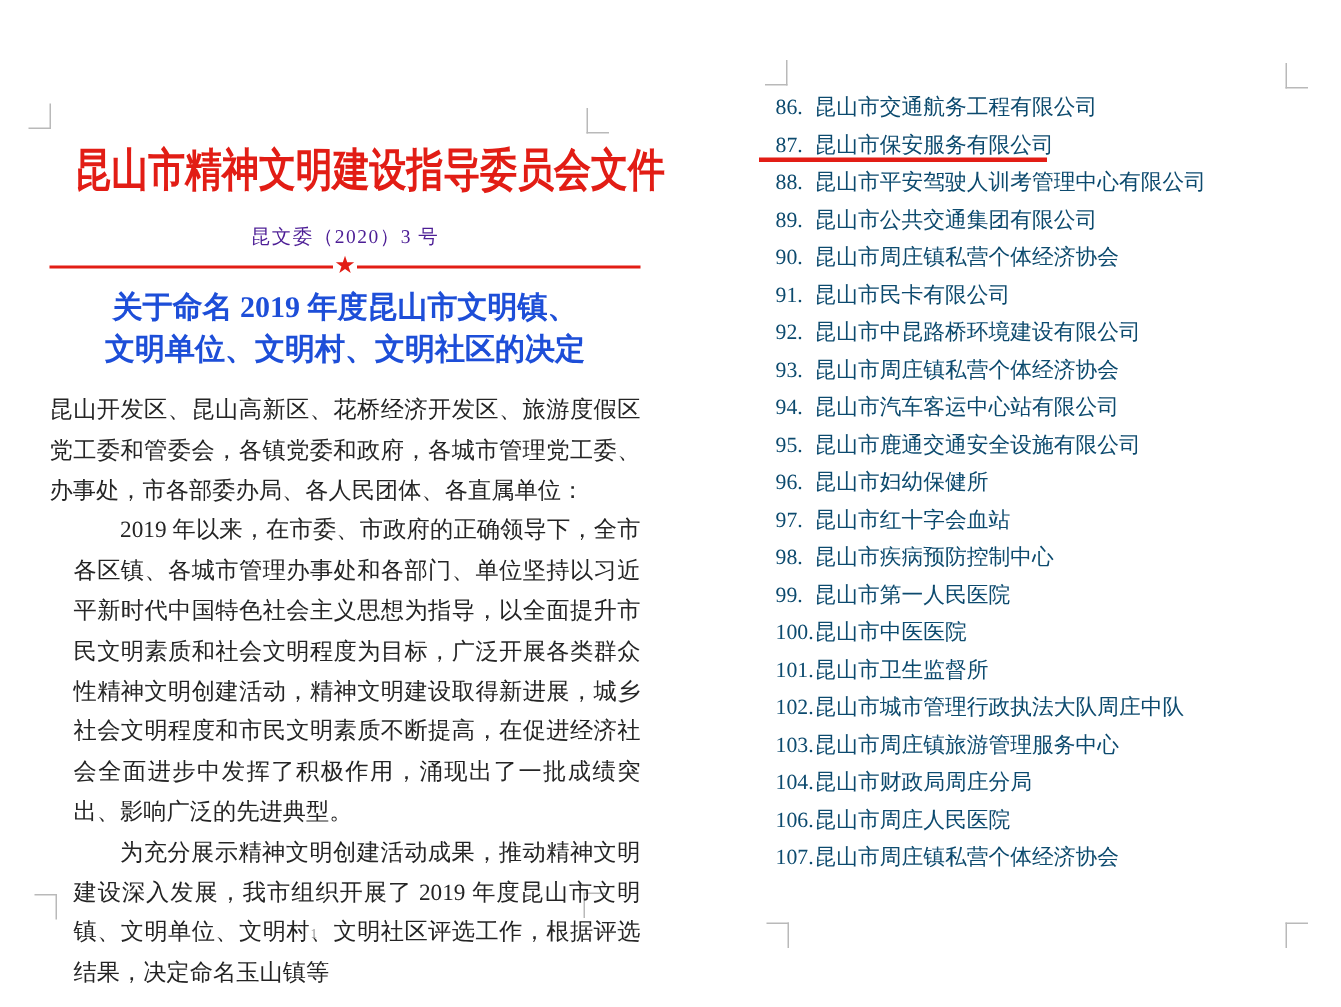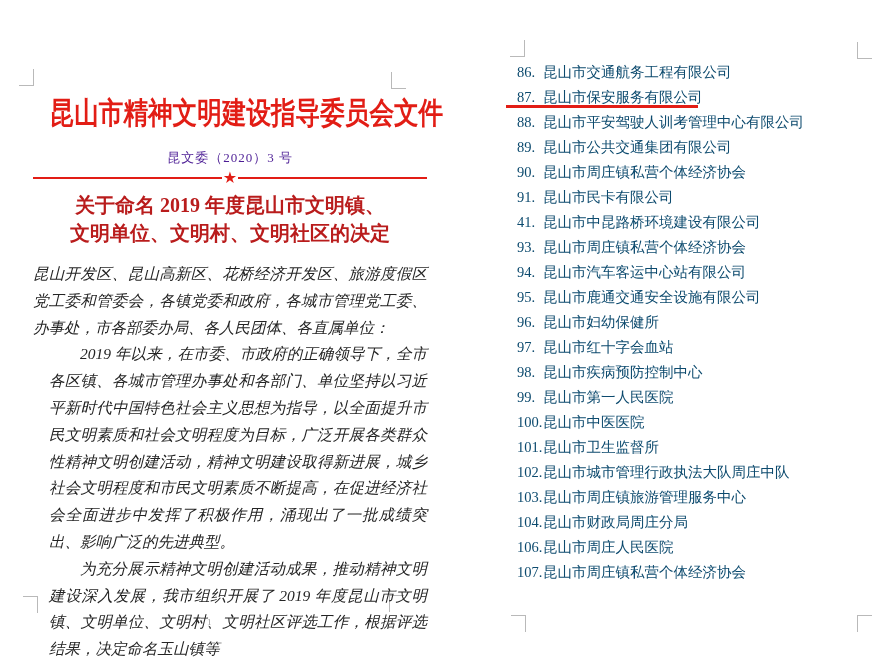--- a/index.html
+++ b/index.html
@@ -32,27 +32,26 @@
   }
   .divider {
     position:absolute; top:114px; left:23px; width:394px; height:18px;
     display:flex; align-items:center;
   }
   .divider .bar { flex:1; height:2px; background:#e21d15; }
   .divider .star { color:#e21d15; font-size:16px; line-height:1; margin:0 1px; }
   .doc-title {
     position:absolute; top:136px; left:0; width:100%;
     text-align:center; font-weight:bold; font-size:20px;
-    color:#b91c1c; line-height:28px;
+    color:#1d4ed8; line-height:28px;
   }
   .body-text {
     position:absolute; top:206px; left:23px; width:394px;
     font-size:15.5px; line-height:26.8px; text-align:justify;
     color:#242424;
-    font-style:italic;
   }
   .body-text p { margin:0; }
   .body-text p.indent { text-indent:2em;margin-left:16px; }
   .pgnum {
     position:absolute; left:197px; top:562px;
     font-size:9px; color:#9a9a9a;
   }
 
   
   .list { position:absolute; top:30px; left:0; width:100%; }
@@ -125,21 +124,21 @@
         </div>
         <div class="list-row">
           <span class="num">90.</span>
           <span class="name">昆山市周庄镇私营个体经济协会</span>
         </div>
         <div class="list-row">
           <span class="num">91.</span>
           <span class="name">昆山市民卡有限公司</span>
         </div>
         <div class="list-row">
-          <span class="num">41.</span>
+          <span class="num">92.</span>
           <span class="name">昆山市中昆路桥环境建设有限公司</span>
         </div>
         <div class="list-row">
           <span class="num">93.</span>
           <span class="name">昆山市周庄镇私营个体经济协会</span>
         </div>
         <div class="list-row">
           <span class="num">94.</span>
           <span class="name">昆山市汽车客运中心站有限公司</span>
         </div>

